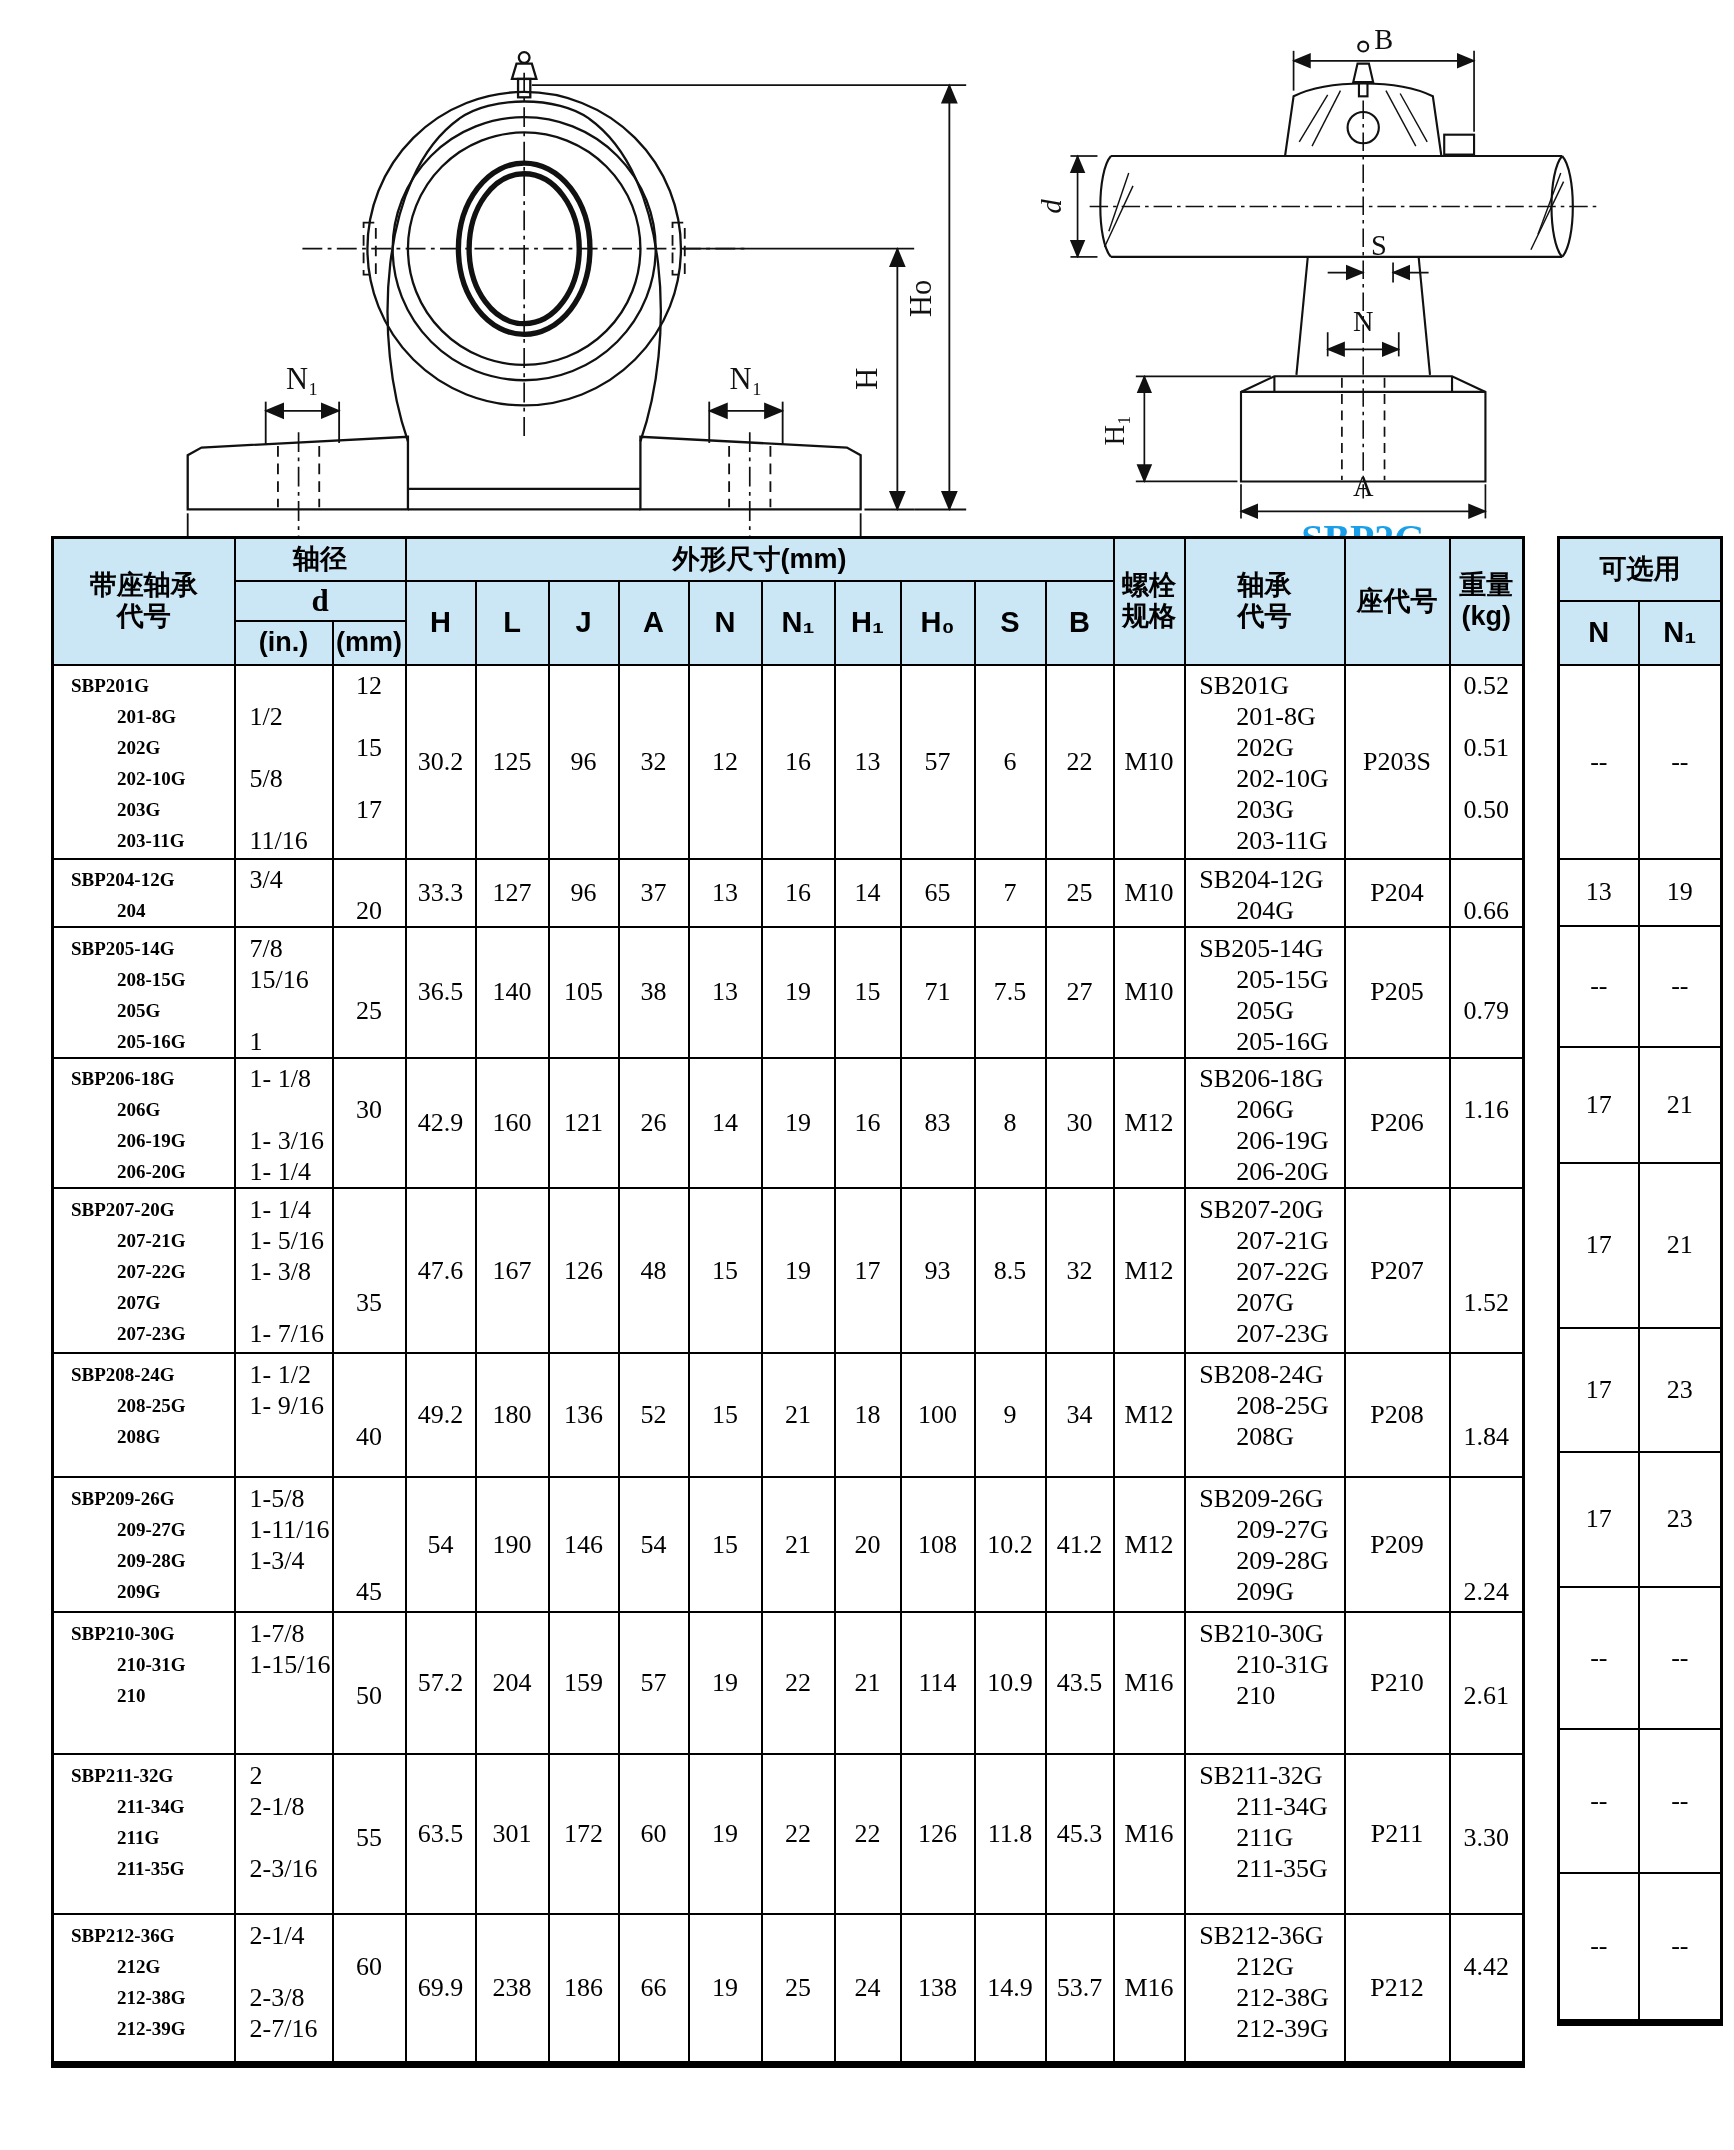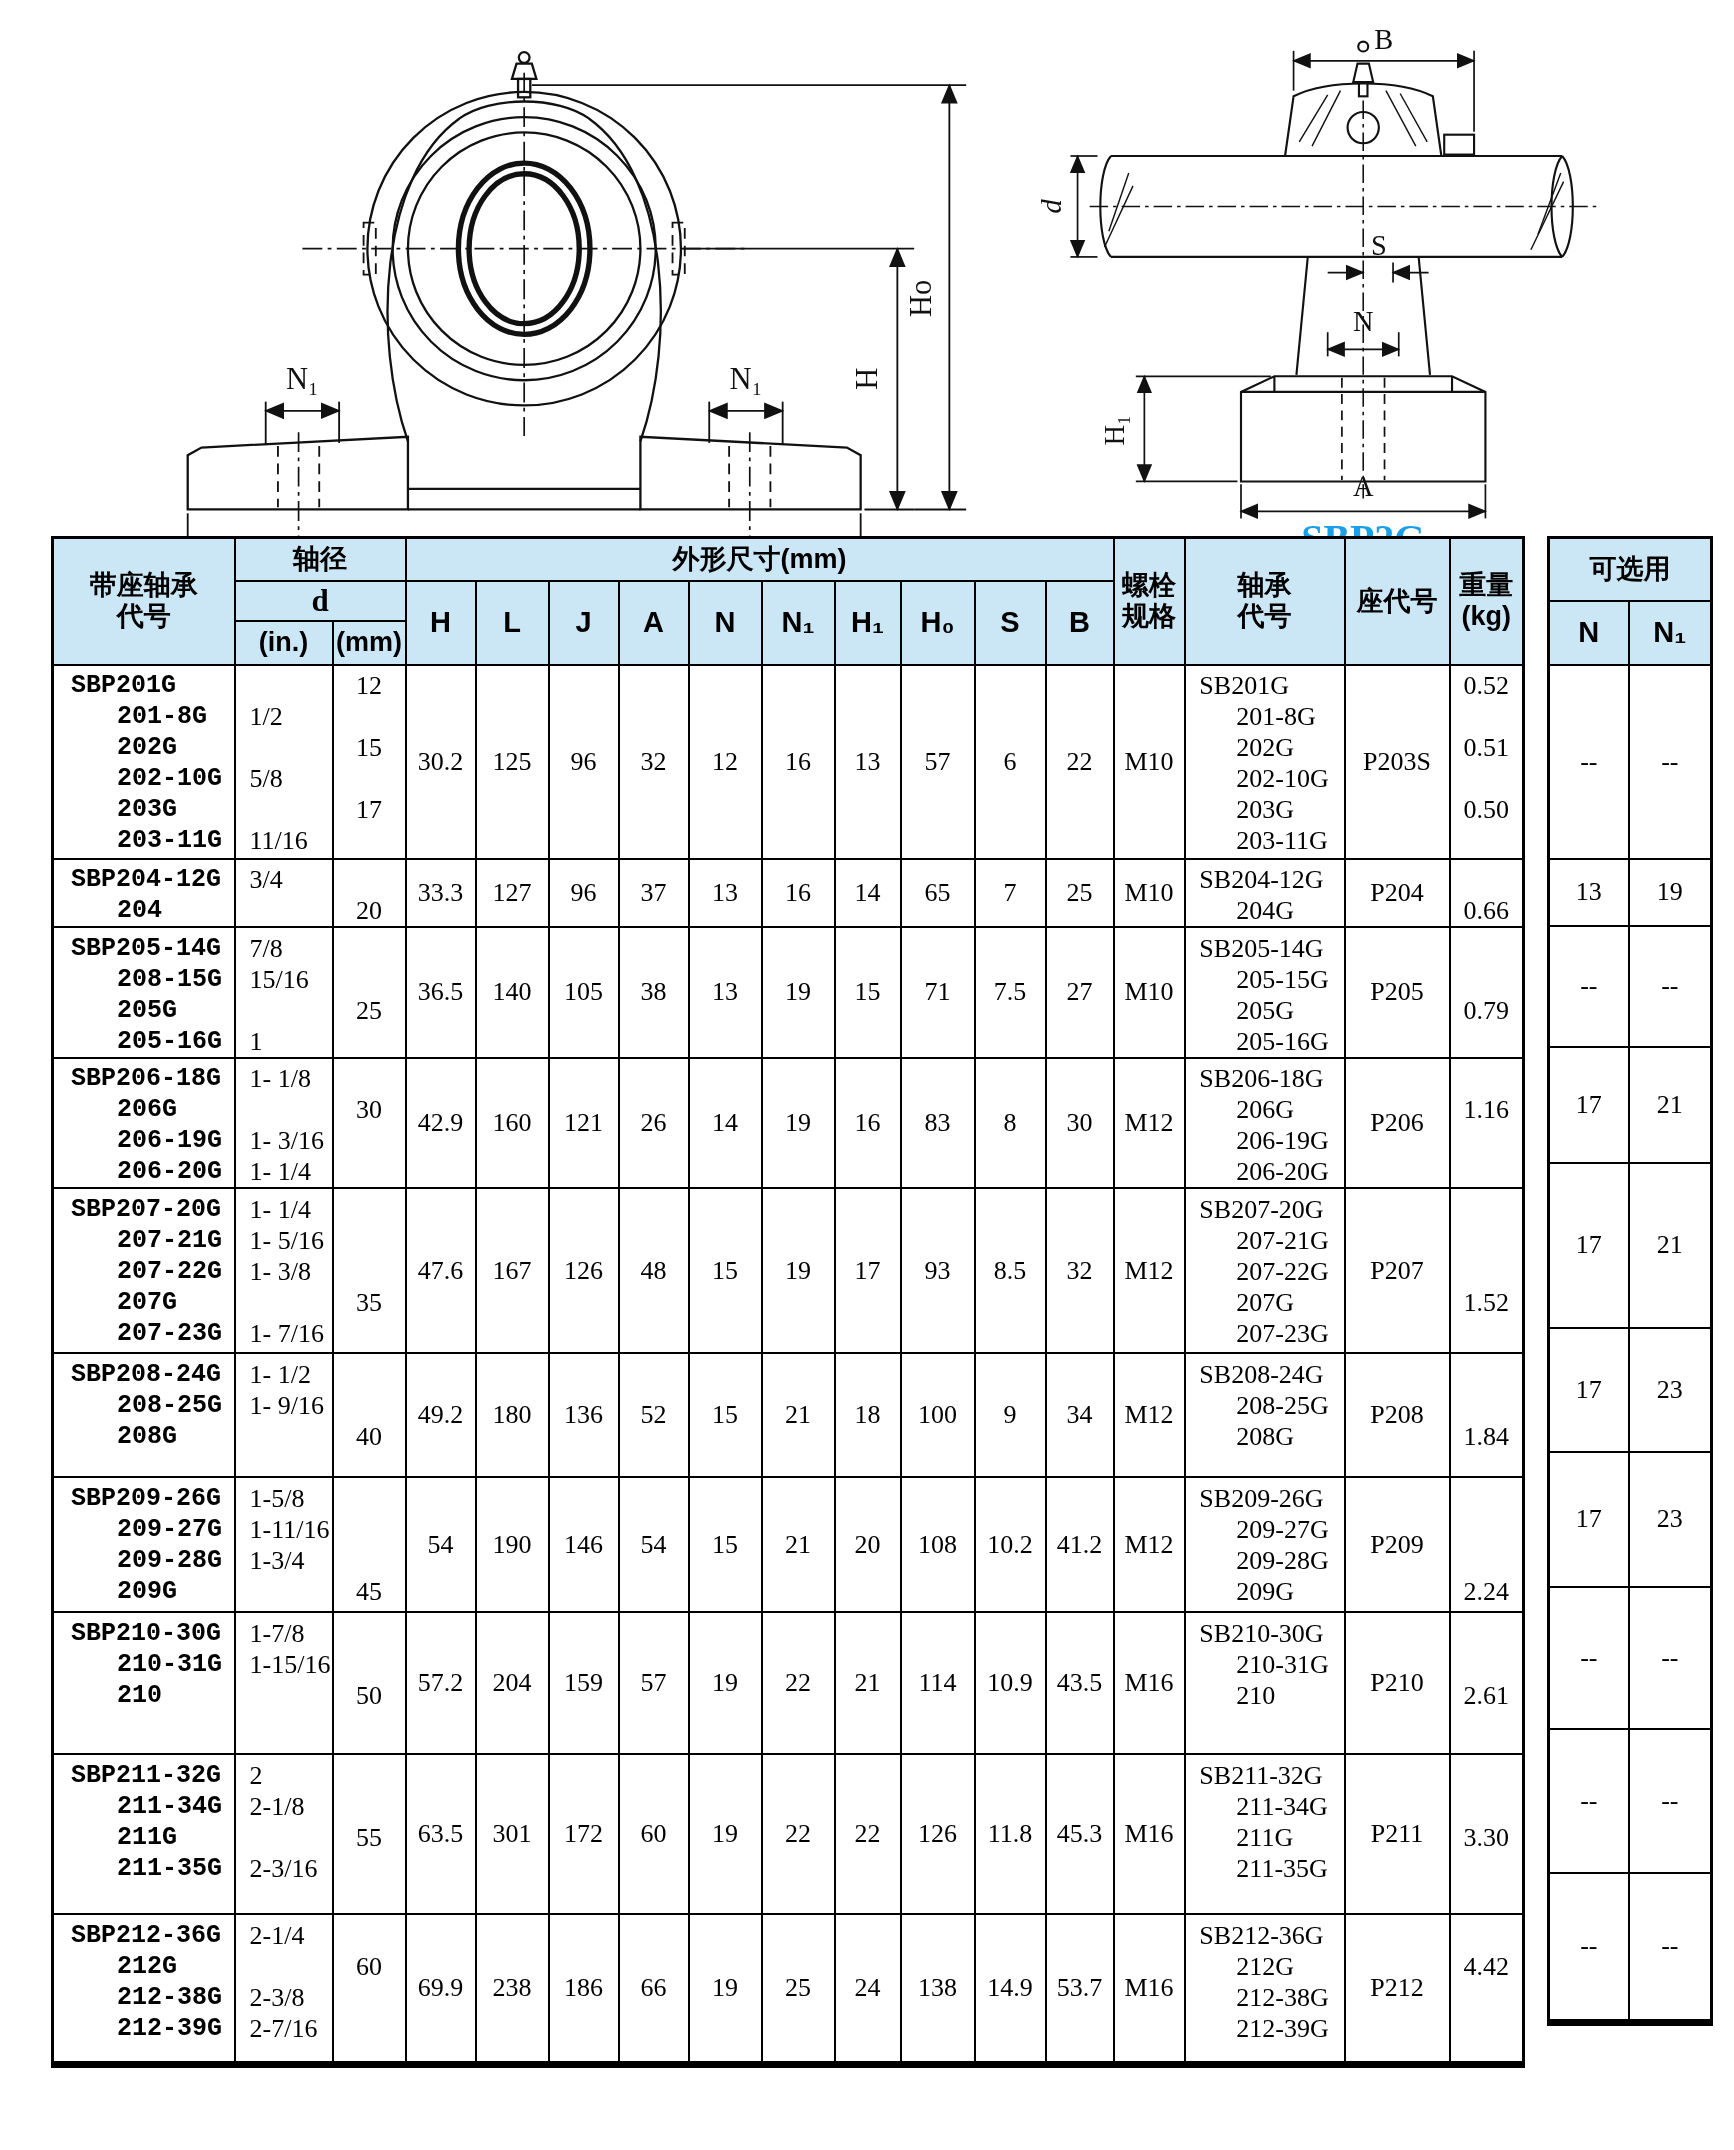--- a/index.html
+++ b/index.html
@@ -9,32 +9,32 @@
   svg .ln{stroke:#111;stroke-width:3;fill:none;}
   svg .thick{stroke:#111;stroke-width:7;fill:none;}
   svg .dash{stroke:#111;stroke-width:2.4;fill:none;stroke-dasharray:14 9;}
   svg .cl{stroke:#111;stroke-width:2.2;fill:none;stroke-dasharray:26 7 5 7;}
   svg .dim{stroke:#111;stroke-width:2.4;fill:none;}
   svg .hatch{stroke:#111;stroke-width:2;fill:none;}
   svg text{fill:#111;font-family:"Liberation Serif",serif;font-size:40px;}
   svg text.cap1{fill:#1B9FE8;font-size:56px;font-weight:bold;}
   svg text.cap2{fill:#1B9FE8;font-size:54px;font-weight:bold;font-family:"Liberation Sans",sans-serif;}
 
-  .tables{position:absolute;left:51px;top:536px;display:flex;gap:22px;align-items:flex-start;}
+  .tables{position:absolute;left:51px;top:536px;display:flex;gap:32px;align-items:flex-start;}
   table{border-collapse:collapse;table-layout:fixed;}
   .main-table{width:1470px;border:3.8px solid #000;}
   .opt-table{width:162px;border:3.8px solid #000;}
   th,td{border:2.3px solid #000;padding:0;overflow:hidden;}
   th{background:#CBE7F6;font-weight:bold;font-size:27px;white-space:pre-line;line-height:1.15;}
   th.dimletter{font-size:29px;}
   th.dsym{font-family:"Liberation Serif",serif;font-size:31px;}
   td{font-family:"Liberation Serif",serif;font-size:26px;text-align:center;vertical-align:middle;}
   td.stack{vertical-align:top;padding-top:4.6px;}
   td.stack .ln{height:31px;line-height:31px;white-space:nowrap;}
-  td.codes{font-family:Liberation Mono, monospace;font-weight:bold;text-align:left;padding-left:17px;font-size:25px;}
+  td.codes{font-family:Liberation Serif, serif;font-weight:bold;text-align:left;padding-left:17px;font-size:19px;}
   td.codes .ind{padding-left:46px;}
   td.din{text-align:left;padding-left:14px;}
   td.bearing{text-align:left;padding-left:13.8px;}
   td.bearing .ind{padding-left:37px;}
   .main-table tr:last-child td{border-bottom:7.7px solid #000;}
   .opt-table tr:last-child td{border-bottom:7.7px solid #000;}
 
   .notes{position:absolute;left:54px;top:2060px;font-size:29px;font-weight:bold;line-height:1.45;}
   .notes .l2{padding-left:60px;}
 </style>

